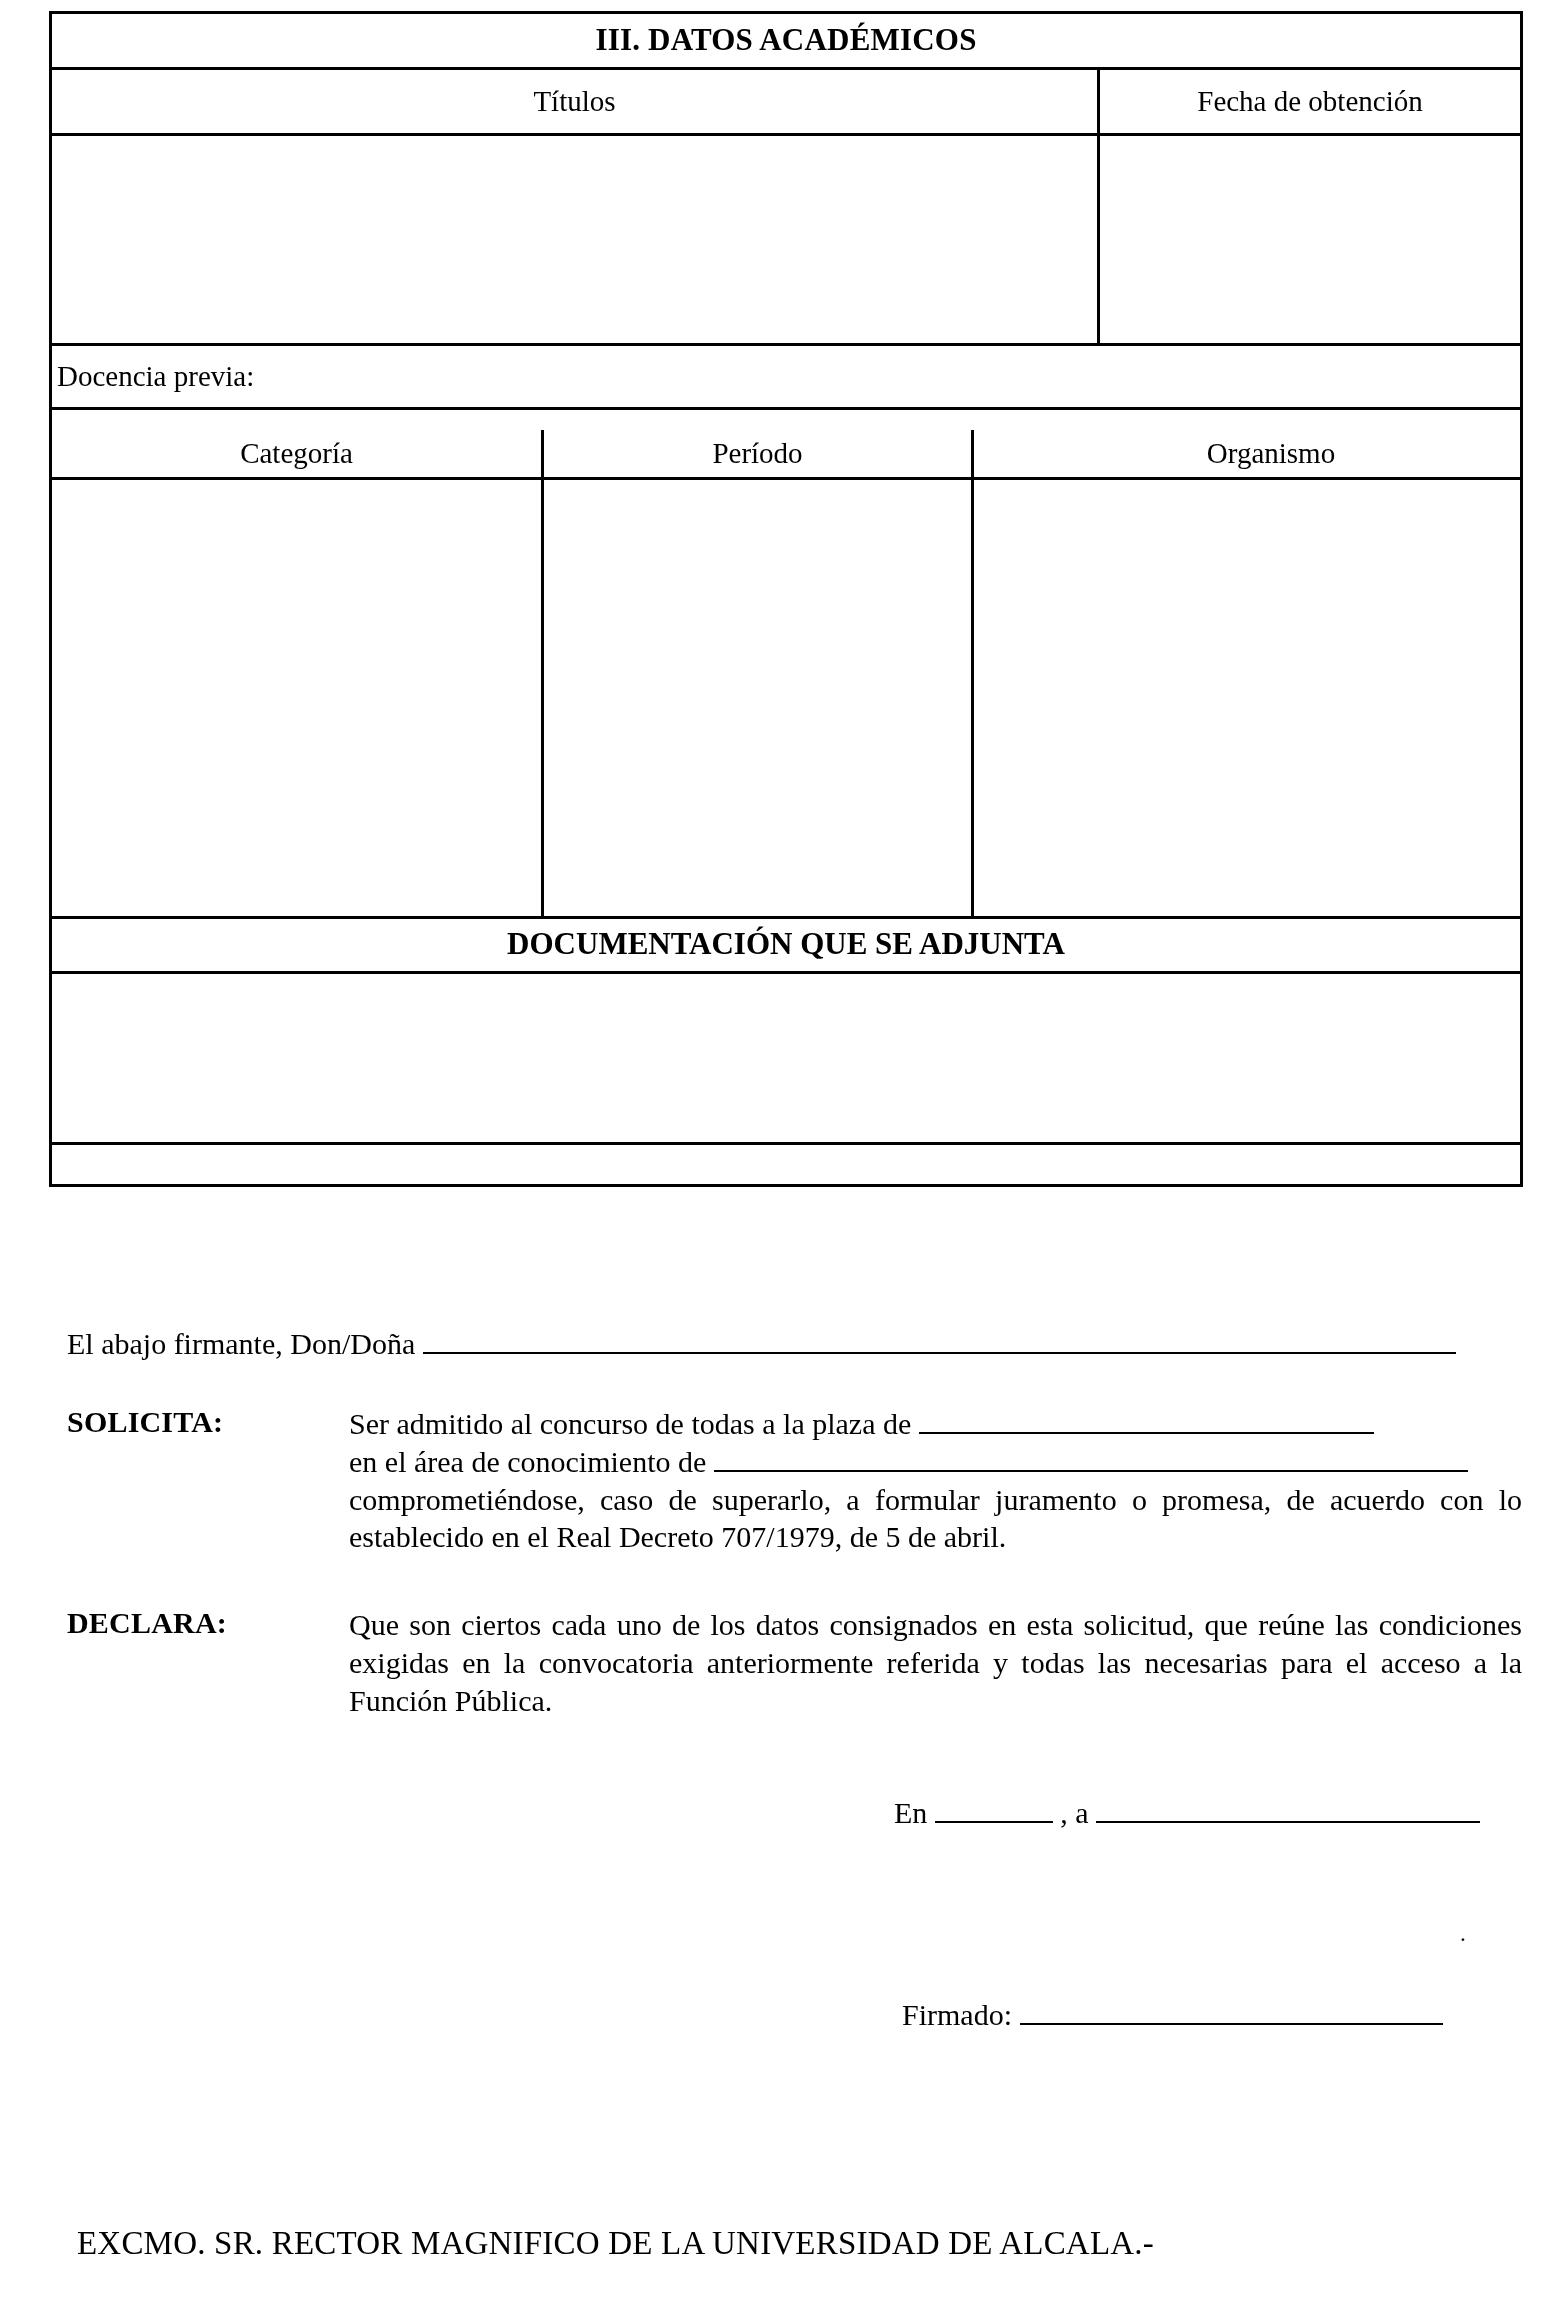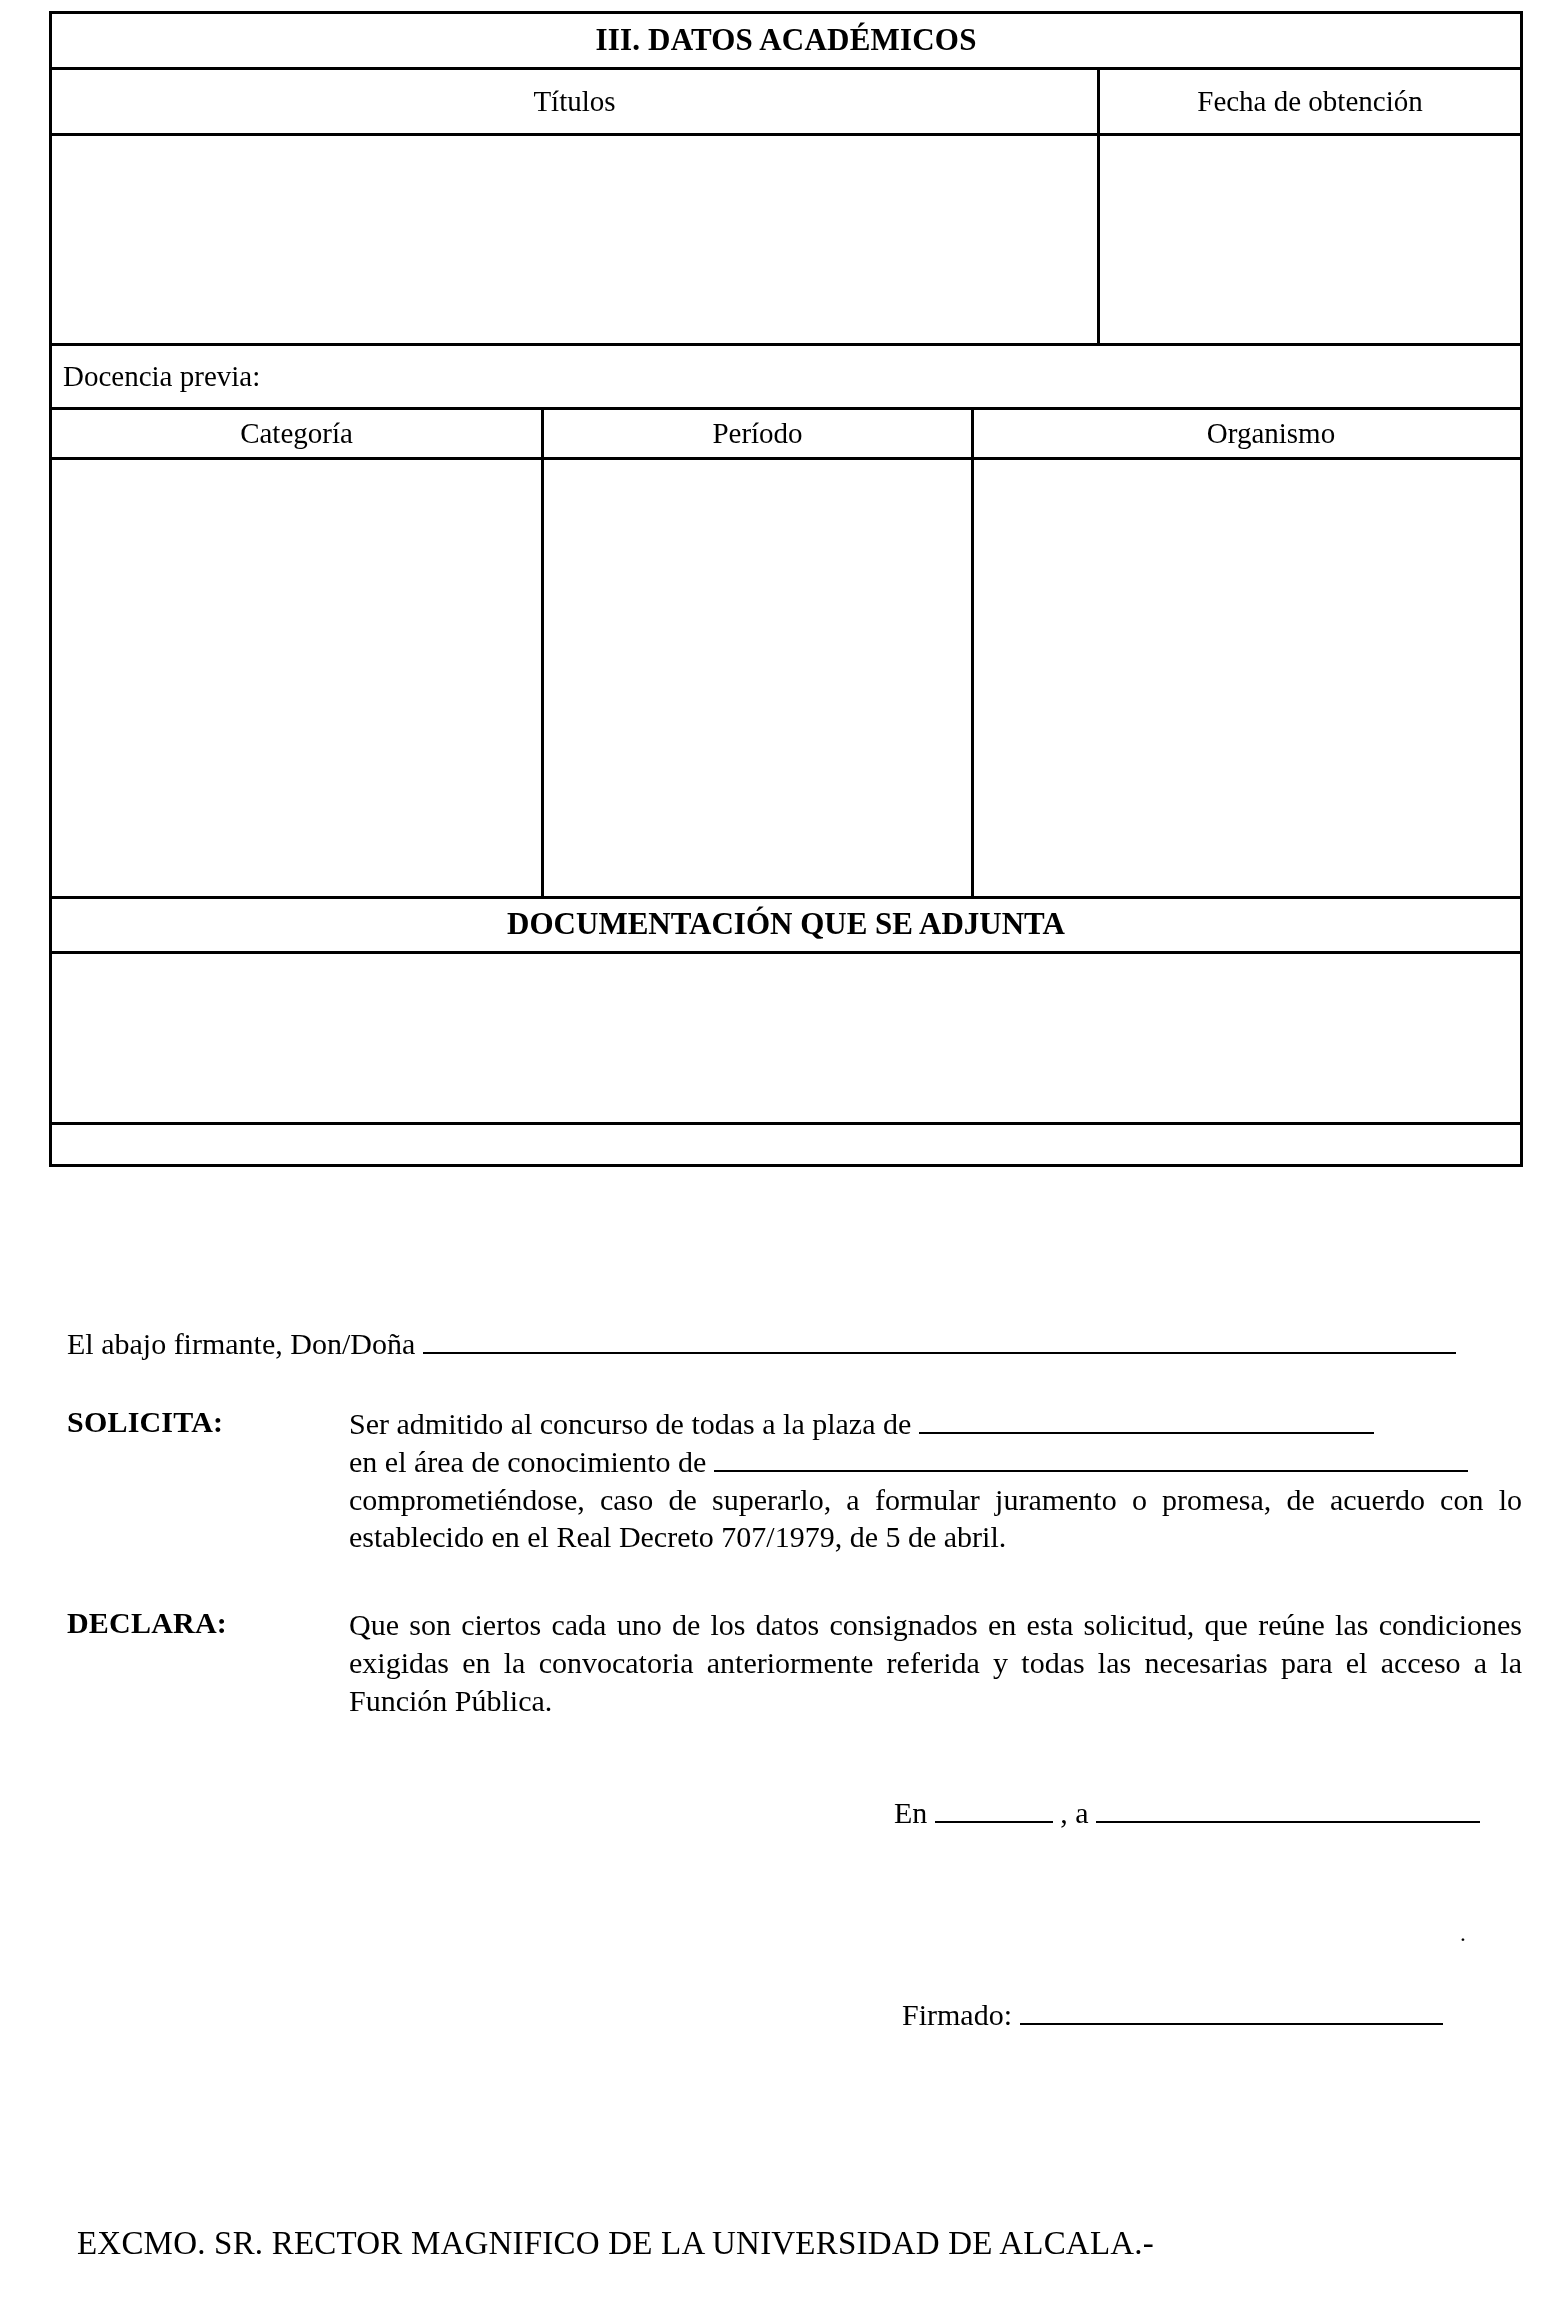--- a/index.html
+++ b/index.html
@@ -81,27 +81,28 @@
     height: 210px;
   }
 
   .docencia-row {
     width: 100%;
     border-bottom: 3.1px solid #000;
     box-sizing: border-box;
     height: 64px;
     display: flex;
     align-items: center;
-    padding-left: 11px;
+    padding-left: 5px;
     font-size: 29px;
   }
 
   .sub-hdr {
     height: 50px;
     border-bottom: 3.1px solid #000;
+    margin-top: 20px;
   }
   .sub-blank {
     height: 439px;
     border-bottom: 3.1px solid #000;
   }
   .c-cat  { flex: 0 0 492px; border-right: 3.1px solid #000; }
   .c-per  { flex: 0 0 430px; border-right: 3.1px solid #000; }
   .c-org  { flex: 1 1 auto; padding-left: 48px; }
 
   .doc-title {

